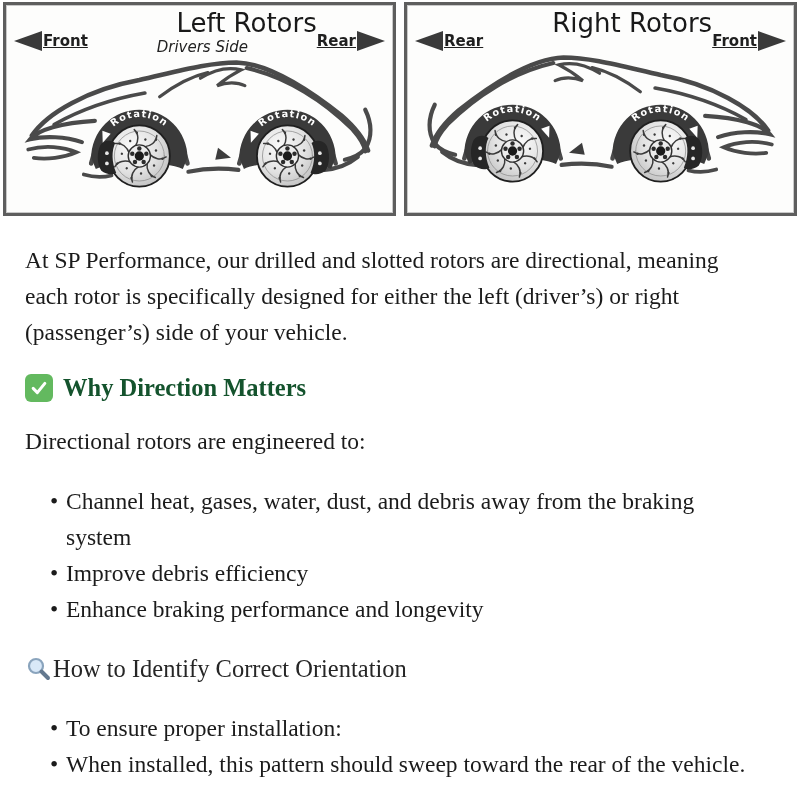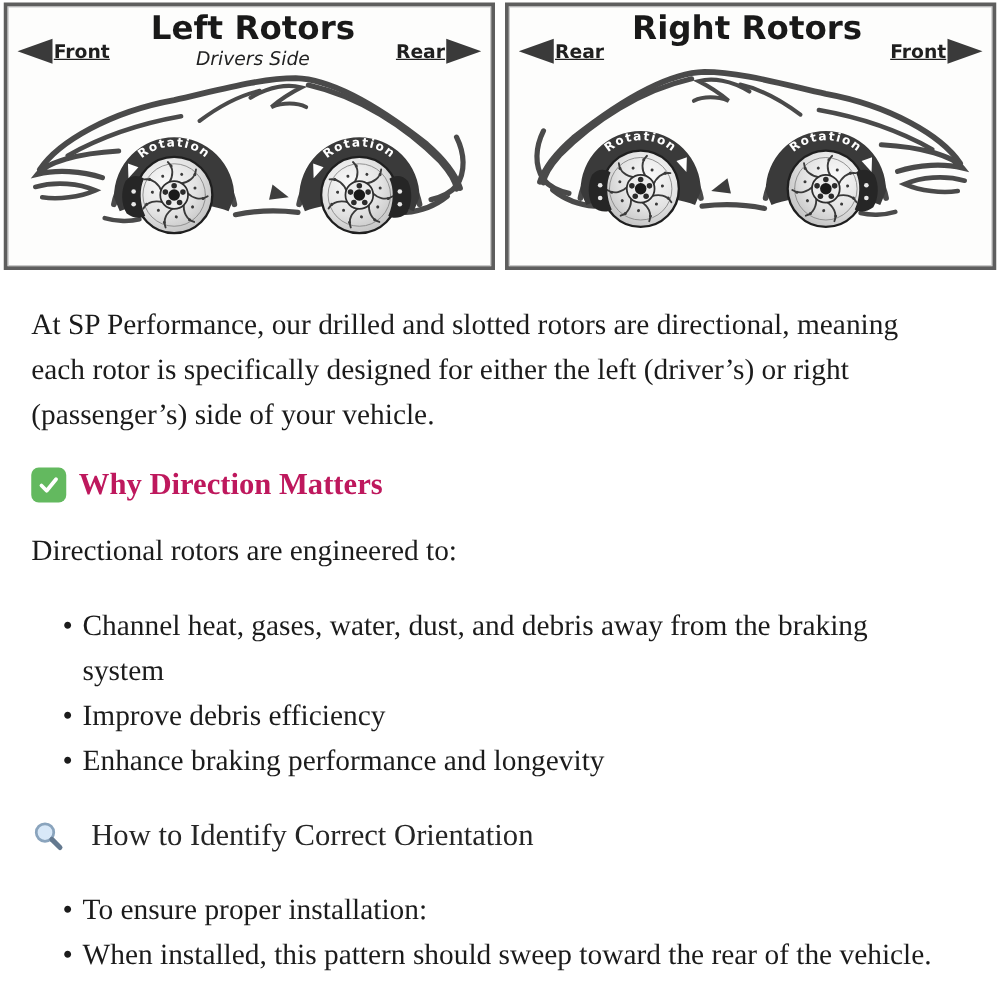--- a/index.html
+++ b/index.html
@@ -11,32 +11,32 @@
   .panel{flex:1;border:3px solid #5e5e5e;box-shadow:inset 0 0 0 1px #c9c9c9;
          background:#fdfdfc;height:208px;overflow:hidden;}
   .panel-header{display:flex;align-items:flex-start;padding:5px 8px 0;}
   .dir{display:flex;align-items:center;margin-top:21px;}
   .dir-label{font-family:"DejaVu Sans",sans-serif;font-weight:bold;font-size:15px;
              text-decoration:underline;color:#1f1f1f;}
   .tri{width:0;height:0;display:inline-block;}
   .tri-left{border-right:28px solid #3a3a3a;border-top:10px solid transparent;border-bottom:10px solid transparent;margin-right:1px;}
   .tri-right{border-left:28px solid #3a3a3a;border-top:10px solid transparent;border-bottom:10px solid transparent;margin-left:1px;}
   .titles{flex:1;text-align:center;}
-  .panel-title{font-family:"DejaVu Sans",sans-serif;font-weight:bold;font-size:26px;line-height:1.05;color:#191919;}
+  .panel-title{font-family:"DejaVu Sans",sans-serif;font-weight:normal;font-size:26px;line-height:1.05;color:#191919;text-align:right;}
   .panel-sub{font-family:"DejaVu Sans",sans-serif;font-weight:normal;font-style:italic;font-size:15px;color:#222;margin-top:1px;}
   .car-svg{display:block;width:100%;height:150px;}
   .rot-text{font-family:"DejaVu Sans",sans-serif;font-size:10.5px;font-weight:bold;fill:#ffffff;letter-spacing:1.3px;}
   .hidden-defs{position:absolute;width:0;height:0;overflow:hidden;}
 
   
   .article{margin:13px 22px 0 25px;font-size:23.5px;line-height:36px;}
   .intro{max-width:705px;}
   .sec-head{display:flex;align-items:center;gap:10px;margin-top:9px;
-            font-weight:bold;font-size:24.5px;line-height:30px;color:#be185d;}
-  .sec-head.plain{font-weight:normal;color:#262626;gap:20px;margin-top:27px;}
+            font-weight:bold;font-size:24.5px;line-height:30px;color:#14532d;}
+  .sec-head.plain{font-weight:normal;color:#262626;gap:0;margin-top:27px;}
   .lead{margin-top:20px;}
   ul{margin:16px 0 0;padding:0 0 0 41px;list-style:none;}
   li{position:relative;}
   li::before{content:"\2022";position:absolute;left:-16px;top:0;color:#1b1b1b;}
   .why-list li{max-width:640px;}
   .how-list{margin-top:26px;}
   .how-list li{max-width:700px;}
 
   .check-icon{display:inline-flex;width:28px;height:28px;border-radius:6px;background:#63b95f;
               align-items:center;justify-content:center;flex:0 0 auto;}

